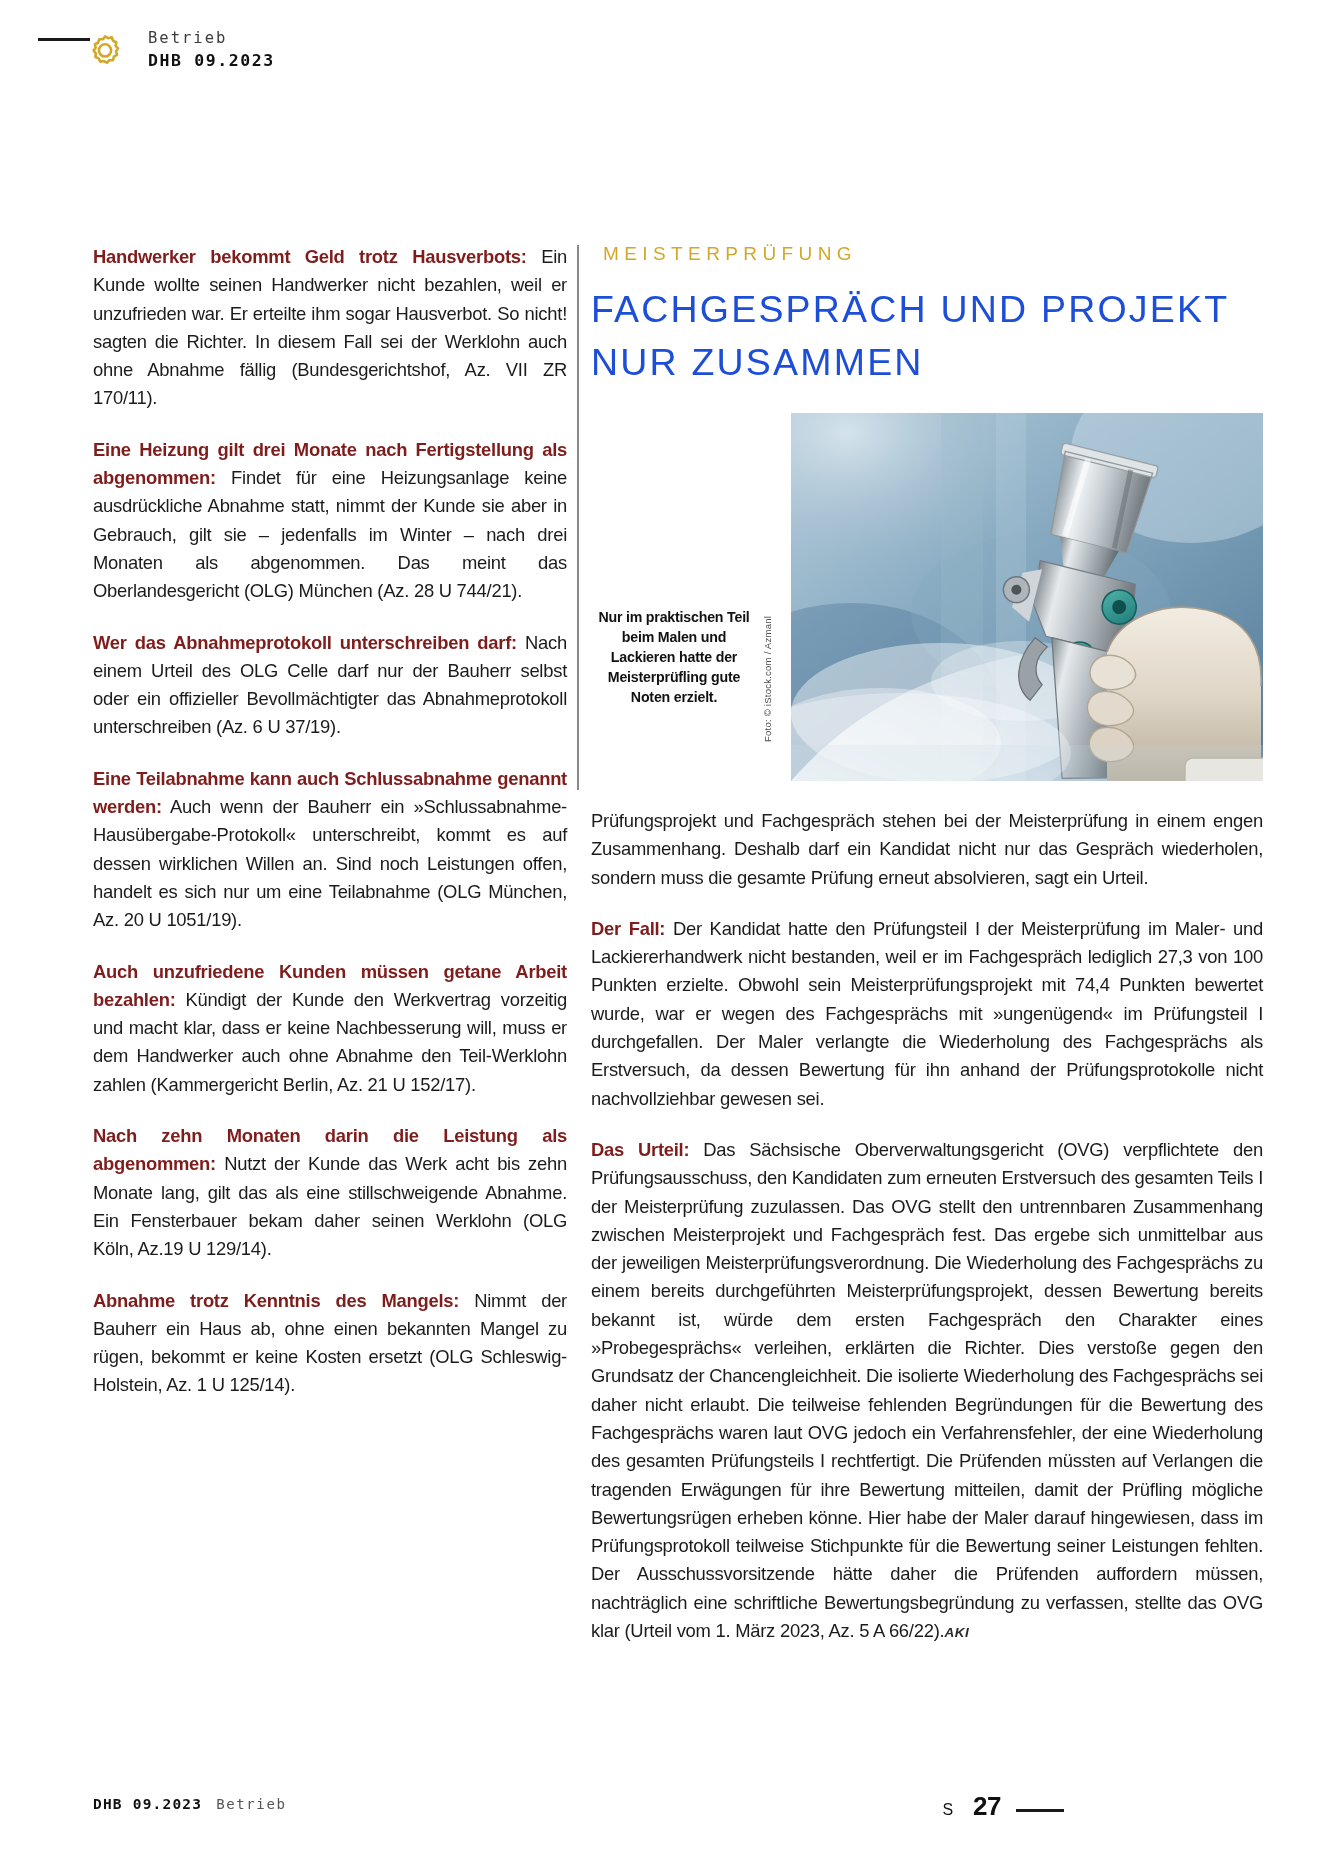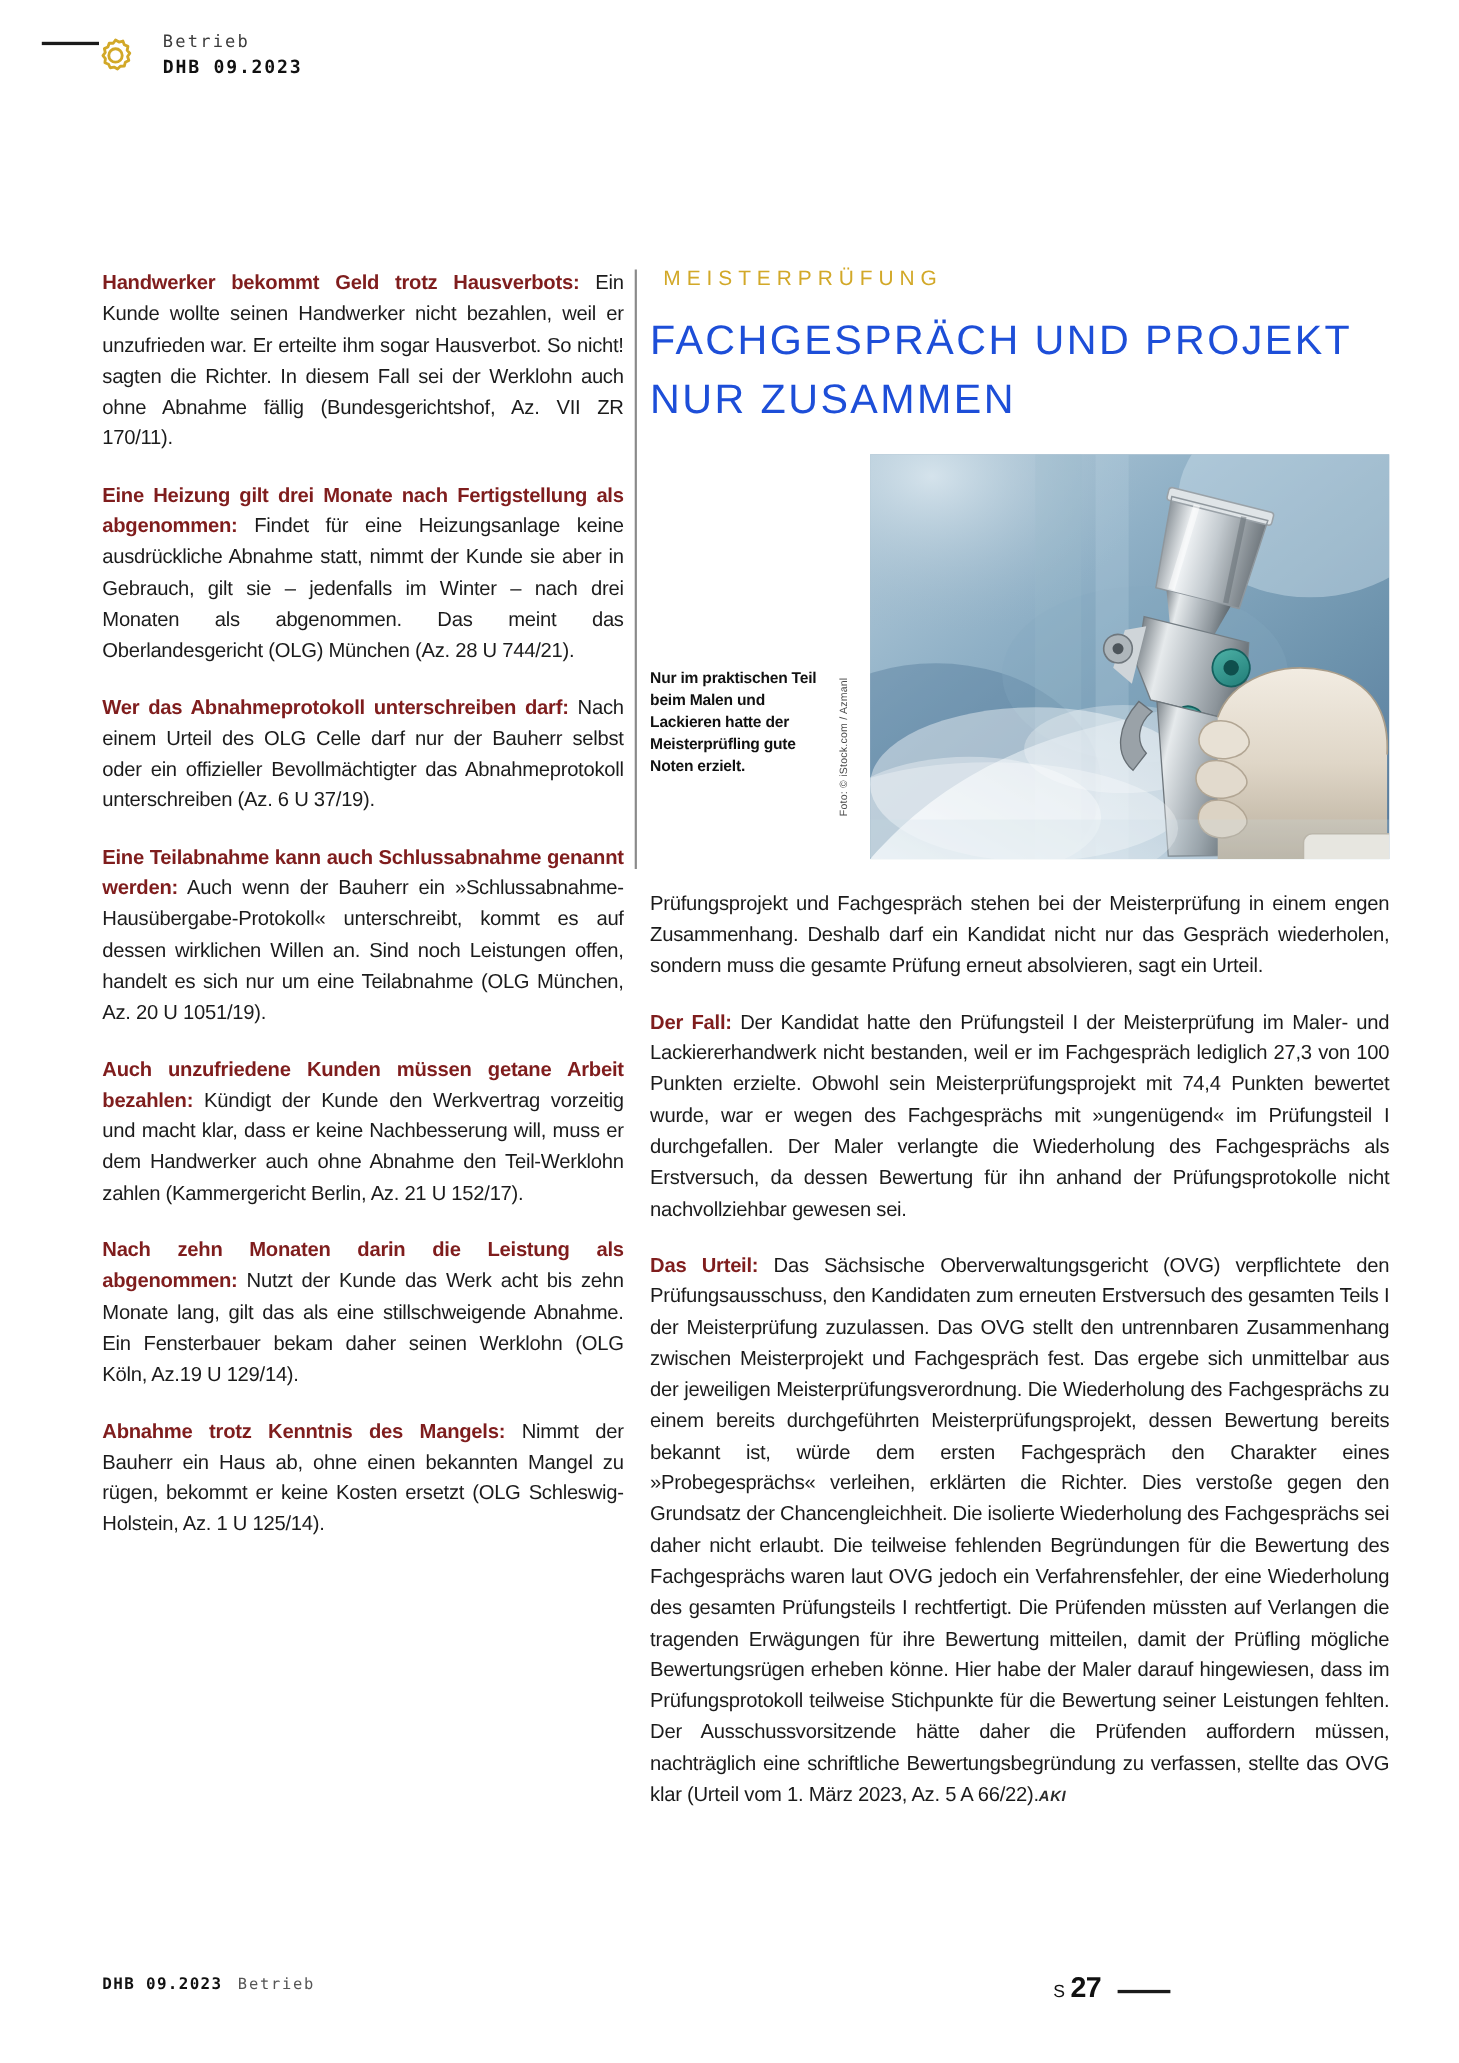--- a/index.html
+++ b/index.html
@@ -135,21 +135,21 @@
     height: 368px;
     overflow: hidden;
     background: #9fb6c6;
   }
   .photo svg { display: block; }
   .caption {
     position: absolute;
     left: 0;
     top: 194px;
     width: 166px;
-    text-align: left;
+    text-align: center;
     font-family: "Liberation Sans", sans-serif;
     font-weight: bold;
     font-size: 14.2px;
     line-height: 20px;
     letter-spacing: -0.2px;
     color: #111111;
   }
   .photo-credit {
     position: absolute;
     left: 182px;
@@ -200,21 +200,21 @@
   .foot-s {
     font-family: "Liberation Sans", sans-serif;
     font-size: 16px;
     color: #111111;
   }
   .foot-page {
     font-family: "Liberation Sans", sans-serif;
     font-size: 26px;
     font-weight: bold;
     color: #111111;
-    margin-left: 5px;
+    margin-left: 20px;
     letter-spacing: -0.5px;
   }
   .foot-rule {
     position: absolute;
     right: 0;
     top: 14px;
     width: 48px;
     height: 3px;
     background: #1a1a1a;
   }

